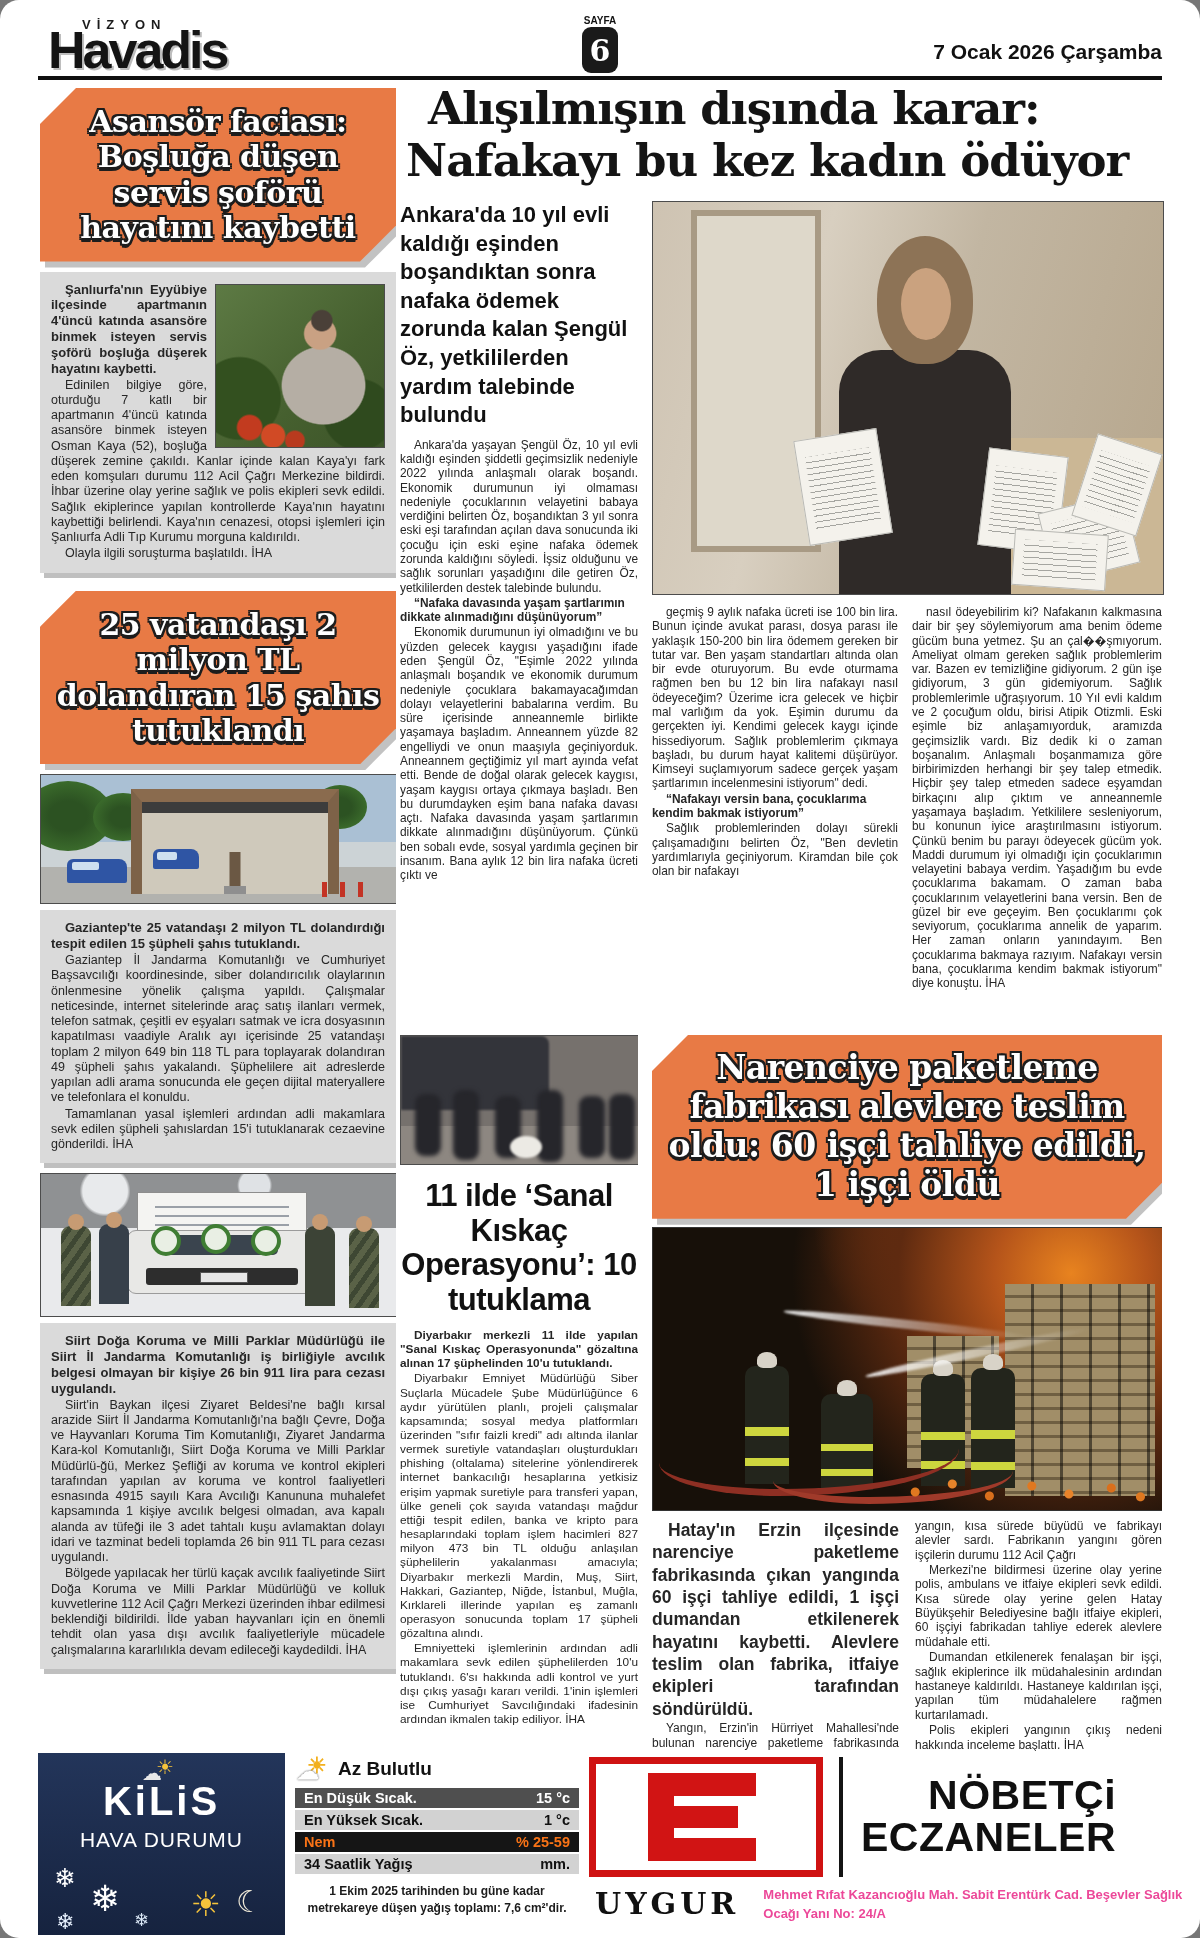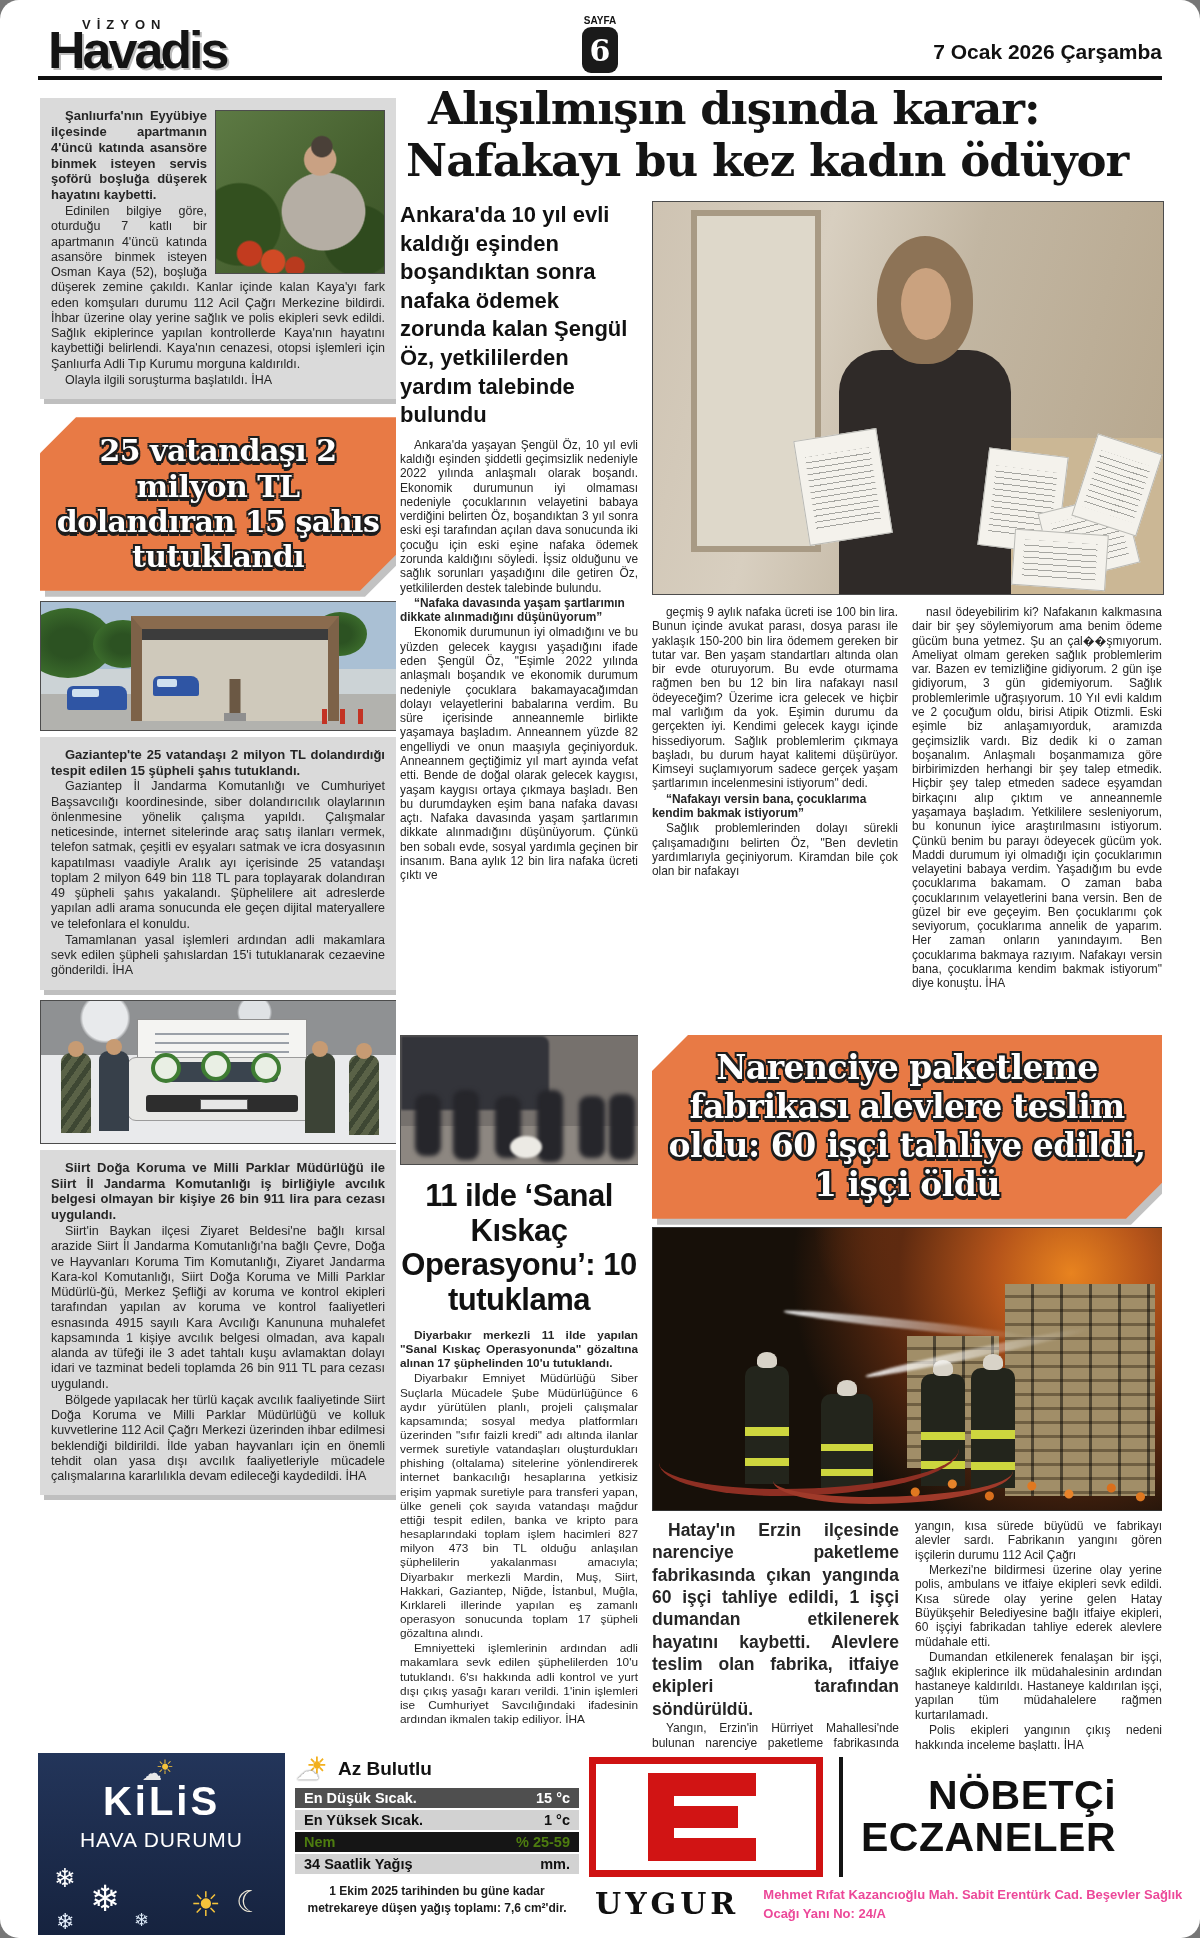--- a/index.html
+++ b/index.html
@@ -129,21 +129,21 @@
   .kilis-title{font-size:21px;letter-spacing:1px;margin-top:4px;font-weight:500;}
   .kicon{position:absolute;line-height:1;}
   .weather{width:284px;flex-shrink:0;padding-top:4px;}
   .cond{display:flex;align-items:center;gap:9px;font-size:19px;font-weight:bold;padding:0 0 7px 4px;color:#111;}
   .cond-icon{position:relative;width:30px;height:24px;}
   .cond-sun{position:absolute;left:8px;top:-4px;color:#f2b01e;font-size:22px;}
   .cond-cloud{position:absolute;left:-2px;top:2px;color:#fff;font-size:22px;
     text-shadow:0 0 2px #8a8a8a,0 0 2px #8a8a8a;}
   .wrow{display:flex;justify-content:space-between;padding:2px 9px;font-size:14.5px;font-weight:bold;margin-bottom:2px;}
   .wrow.dark{background:#4f4f4f;color:#fff;}
-  .wrow.black{background:#151515;color:#4d7c0f;}
+  .wrow.black{background:#151515;color:#f97316;}
   .wrow.light{background:#d2d2d2;color:#111;text-align:right;}
   .wnote{font-size:12px;font-weight:bold;text-align:center;line-height:1.4;padding:7px 6px 0 6px;color:#1c1c1c;}
   .pharmacy{flex:1;position:relative;padding-top:4px;}
   .ph-top{display:flex;align-items:stretch;height:120px;}
   .ebox{width:220px;border:7px solid #cf1212;display:flex;align-items:center;justify-content:center;flex-shrink:0;background:#fff;}
   .e-logo{position:relative;width:116px;height:88px;}
   .e-logo div{position:absolute;background:#d11414;}
   .e-v{left:0;top:0;width:26px;height:100%;}
   .e-h1{left:22px;top:0;width:86px;height:23px;}
   .e-h2{left:22px;top:33px;width:68px;height:22px;}
@@ -165,20 +165,23 @@
       <span class="logo-main">Havadis</span>
     </div>
     <div class="sayfa">
       <span class="sayfa-label">SAYFA</span>
       <div class="sayfa-num">6</div>
     </div>
     <div class="date">7 Ocak 2026 Çarşamba</div>
   </div>
 
   <div class="left-col">
+    <div class="oh-wrap">
+      <div class="oh">Asansör faciası: Boşluğa düşen servis şoförü hayatını kaybetti</div>
+    </div>
     <div class="gbox art1-flow" style="margin-top:10px;">
       <div class="photo-man"></div>
       <div>
           <p class="para b-intro">Şanlıurfa'nın Eyyübiye ilçesinde apartmanın 4'üncü katında asansöre binmek isteyen servis şoförü boşluğa düşerek hayatını kaybetti.</p>
           <p class="para">Edinilen bilgiye göre, oturduğu 7 katlı bir apartmanın 4'üncü katında asansöre binmek isteyen Osman Kaya (52), boşluğa düşerek zemine çakıldı. Kanlar içinde kalan Kaya'yı fark eden komşuları durumu 112 Acil Çağrı Merkezine bildirdi. İhbar üzerine olay yerine sağlık ve polis ekipleri sevk edildi. Sağlık ekiplerince yapılan kontrollerde Kaya'nın hayatını kaybettiği belirlendi. Kaya'nın cenazesi, otopsi işlemleri için Şanlıurfa Adli Tıp Kurumu morguna kaldırıldı.</p>
           <p class="para">Olayla ilgili soruşturma başlatıldı. İHA</p>
         </div>
     </div>
 
     <div class="oh-wrap" style="margin-top:18px;">

